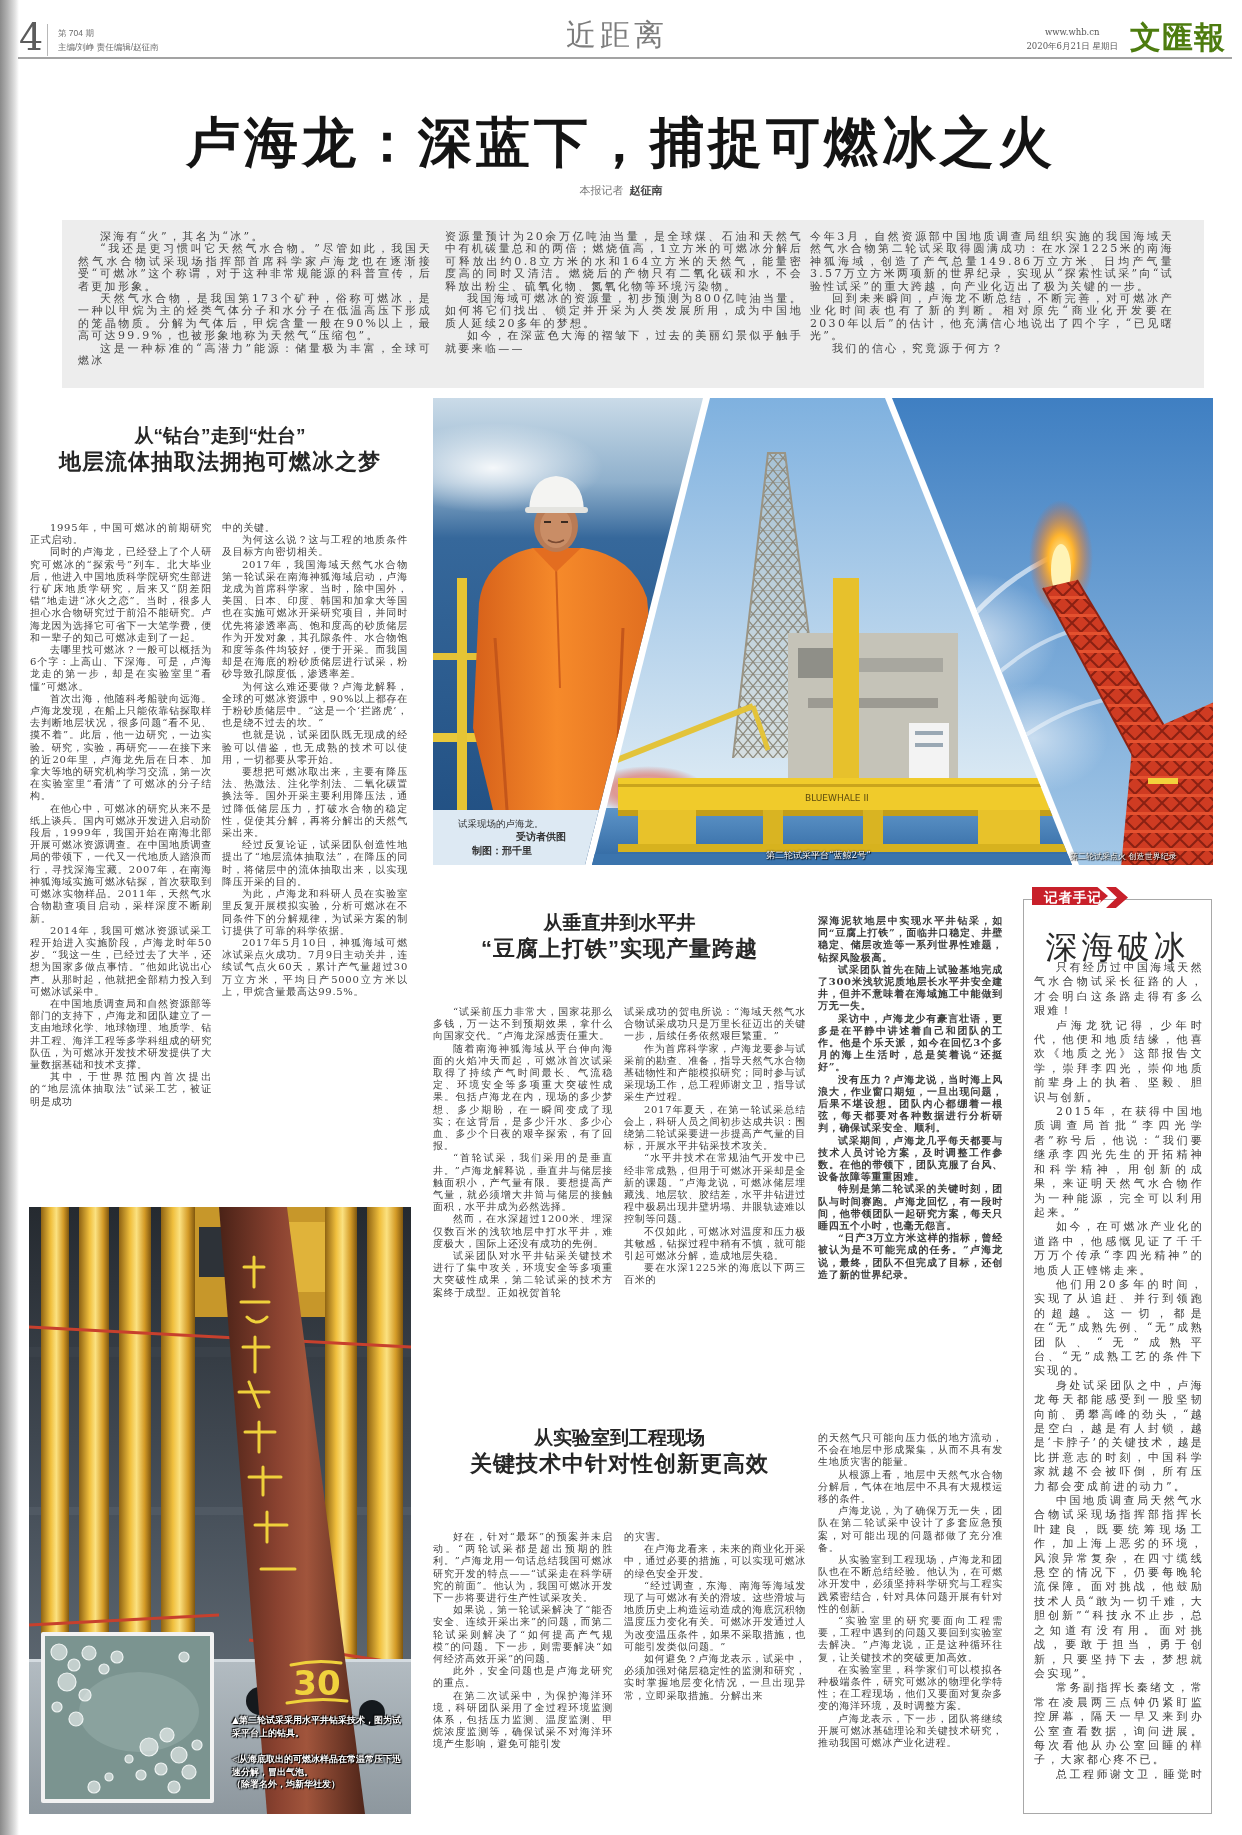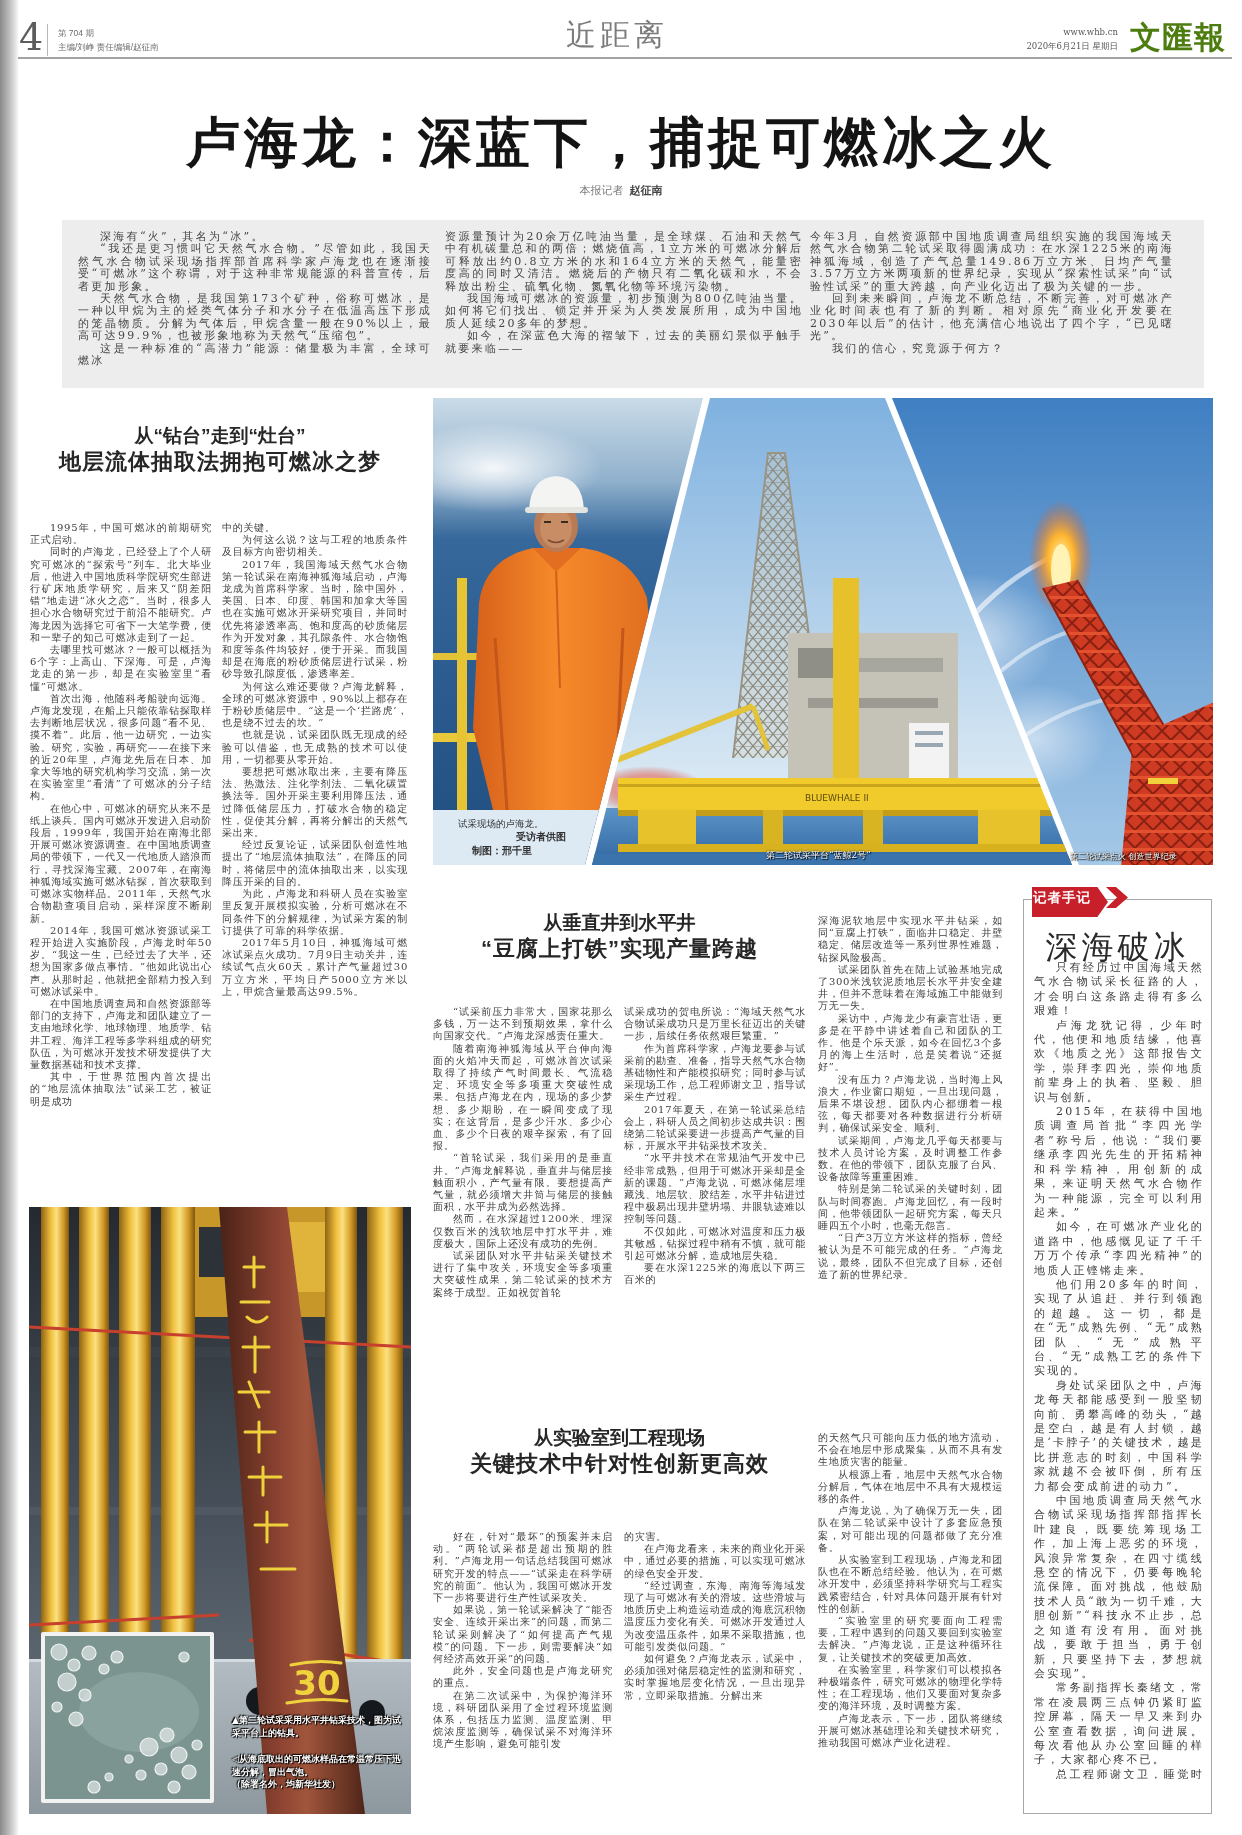--- a/index.html
+++ b/index.html
@@ -10,21 +10,21 @@
   .sans { font-family: Liberation Sans, sans-serif; }
 
   .edge { left: 0; top: 0; width: 19px; height: 1835px;
           background: linear-gradient(to right, #8a8a8a 0%, #b3b3b3 40%, #e2e2e2 80%, #ffffff 100%); }
 
   
   .pgnum { left: 19px; top: 17px; font-size: 38px; line-height: 40px; color: #5c5c5c; }
   .hdiv { left: 47px; top: 24px; width: 1px; height: 32px; background: #b8b8b8; }
   .issue { left: 58px; top: 26px; font-size: 8.5px; line-height: 14px; color: #6a6a6a; white-space: nowrap; }
   .section-name { left: 566px; top: 17px; font-size: 30px; line-height: 36px; letter-spacing: 4px; color: #7c7c7c; }
-  .dateline { right: 124px; top: 25px; text-align: right; font-size: 8.5px; line-height: 14px; color: #555; white-space: nowrap; }
+  .dateline { right: 124px; top: 25px; text-align: center; font-size: 8.5px; line-height: 14px; color: #555; white-space: nowrap; }
   .logo { left: 1130px; top: 19px; font-size: 31px; line-height: 36px; color: #4d7c0f; font-weight: bold; letter-spacing: 1px; }
   .hrule { left: 18px; top: 57px; width: 1214px; height: 2px; background: #a3a3a3; }
 
   
   .title { left: 0; top: 112px; width: 1242px; text-align: center; font-size: 54px; line-height: 60px;
            font-weight: 900; letter-spacing: 4px; color: #141414; }
   .byline { left: 0; top: 183px; width: 1242px; text-align: center; font-size: 11px; line-height: 14px; color: #7a7a7a; }
   .byline .name { color: #444; font-weight: bold; margin-left: 6px; }
 
   
@@ -36,22 +36,22 @@
   .col { font-size: 10px; line-height: 12.2px; letter-spacing: 0.7px; color: #3e3e3e; overflow: hidden; text-align: justify; margin-top: 25px; }
   .col p, .intro-col p, .side-body p { text-indent: 2em; }
   .cont > p:first-child { text-indent: 0; }
 
   .shead { text-align: center; color: #262626; font-weight: bold; }
   .shead .k { display: block; font-size: 19px; line-height: 25px; }
   .shead .h { display: block; font-size: 22px; line-height: 28px; letter-spacing: 1px; }
 
   
   .side-box { left: 1023px; top: 899px; width: 189px; height: 915px; border: 1.5px solid #a8a8a8; background: #fff; }
-  .side-tag { left: 1032px; top: 887px; height: 30px; width: 76px; background: #c8202a; color: #fff;
-              font-size: 13.5px; line-height: 21px; font-weight: bold; padding-left: 1px; letter-spacing: 1px;
+  .side-tag { left: 1032px; top: 887px; height: 18px; width: 76px; background: #c8202a; color: #fff;
+              font-size: 13.5px; line-height: 21px; font-weight: bold; padding-left: 12px; letter-spacing: 1px;
               clip-path: polygon(0 0, 86% 0, 100% 50%, 86% 100%, 0 100%); }
   .side-chev { left: 1106px; top: 887px; width: 22px; height: 21px; background: #c8202a;
                clip-path: polygon(0 0, 45% 0, 100% 50%, 45% 100%, 0 100%, 50% 50%); }
   .side-title { left: 1023px; top: 930px; width: 189px; text-align: center; font-size: 32px; line-height: 34px;
                 letter-spacing: 4px; color: #2a2a2a; }
   .side-body { left: 1034px; top: 961px; width: 170px; height: 818px; font-size: 11px; line-height: 14.4px;
                letter-spacing: 2.2px; color: #3a3a3a; overflow: hidden; text-align: justify; }
 
   
   .cap-dark { font-size: 9.5px; line-height: 12px; color: #333; white-space: nowrap; }
@@ -277,21 +277,21 @@
       <p>试采团队对水平井钻采关键技术进行了集中攻关，环境安全等多项重大突破性成果，第二轮试采的技术方案终于成型。正如祝贺首轮</p>
     </div>
   <div class="abs col cont" style="left:624px;top:981px;width:182px;height:400px;">
       <p>试采成功的贺电所说：“海域天然气水合物试采成功只是万里长征迈出的关键一步，后续任务依然艰巨繁重。”</p>
       <p>作为首席科学家，卢海龙要参与试采前的勘查、准备，指导天然气水合物基础物性和产能模拟研究；同时参与试采现场工作，总工程师谢文卫，指导试采生产过程。</p>
       <p>2017年夏天，在第一轮试采总结会上，科研人员之间初步达成共识：围绕第二轮试采要进一步提高产气量的目标，开展水平井钻采技术攻关。</p>
       <p>“水平井技术在常规油气开发中已经非常成熟，但用于可燃冰开采却是全新的课题。”卢海龙说，可燃冰储层埋藏浅、地层软、胶结差，水平井钻进过程中极易出现井壁坍塌、井眼轨迹难以控制等问题。</p>
       <p>不仅如此，可燃冰对温度和压力极其敏感，钻探过程中稍有不慎，就可能引起可燃冰分解，造成地层失稳。</p>
       <p>要在水深1225米的海底以下两三百米的</p>
     </div>
-  <div class="abs col cont" style="left:818px;top:890px;width:185px;height:491px;">
+  <div class="abs col cont" style="left:818px;top:890px;width:185px;height:491px;font-weight:bold;">
       <p>深海泥软地层中实现水平井钻采，如同“豆腐上打铁”，面临井口稳定、井壁稳定、储层改造等一系列世界性难题，钻探风险极高。</p>
       <p>试采团队首先在陆上试验基地完成了300米浅软泥质地层长水平井安全建井，但并不意味着在海域施工中能做到万无一失。</p>
       <p>采访中，卢海龙少有豪言壮语，更多是在平静中讲述着自己和团队的工作。他是个乐天派，如今在回忆3个多月的海上生活时，总是笑着说“还挺好”。</p>
       <p>没有压力？卢海龙说，当时海上风浪大，作业窗口期短，一旦出现问题，后果不堪设想。团队内心都绷着一根弦，每天都要对各种数据进行分析研判，确保试采安全、顺利。</p>
       <p>试采期间，卢海龙几乎每天都要与技术人员讨论方案，及时调整工作参数。在他的带领下，团队克服了台风、设备故障等重重困难。</p>
       <p>特别是第二轮试采的关键时刻，团队与时间赛跑。卢海龙回忆，有一段时间，他带领团队一起研究方案，每天只睡四五个小时，也毫无怨言。</p>
       <p>“日产3万立方米这样的指标，曾经被认为是不可能完成的任务。”卢海龙说，最终，团队不但完成了目标，还创造了新的世界纪录。</p>
     </div>
 
   <div class="abs shead sans" style="left:433px;top:1425px;width:373px;">

